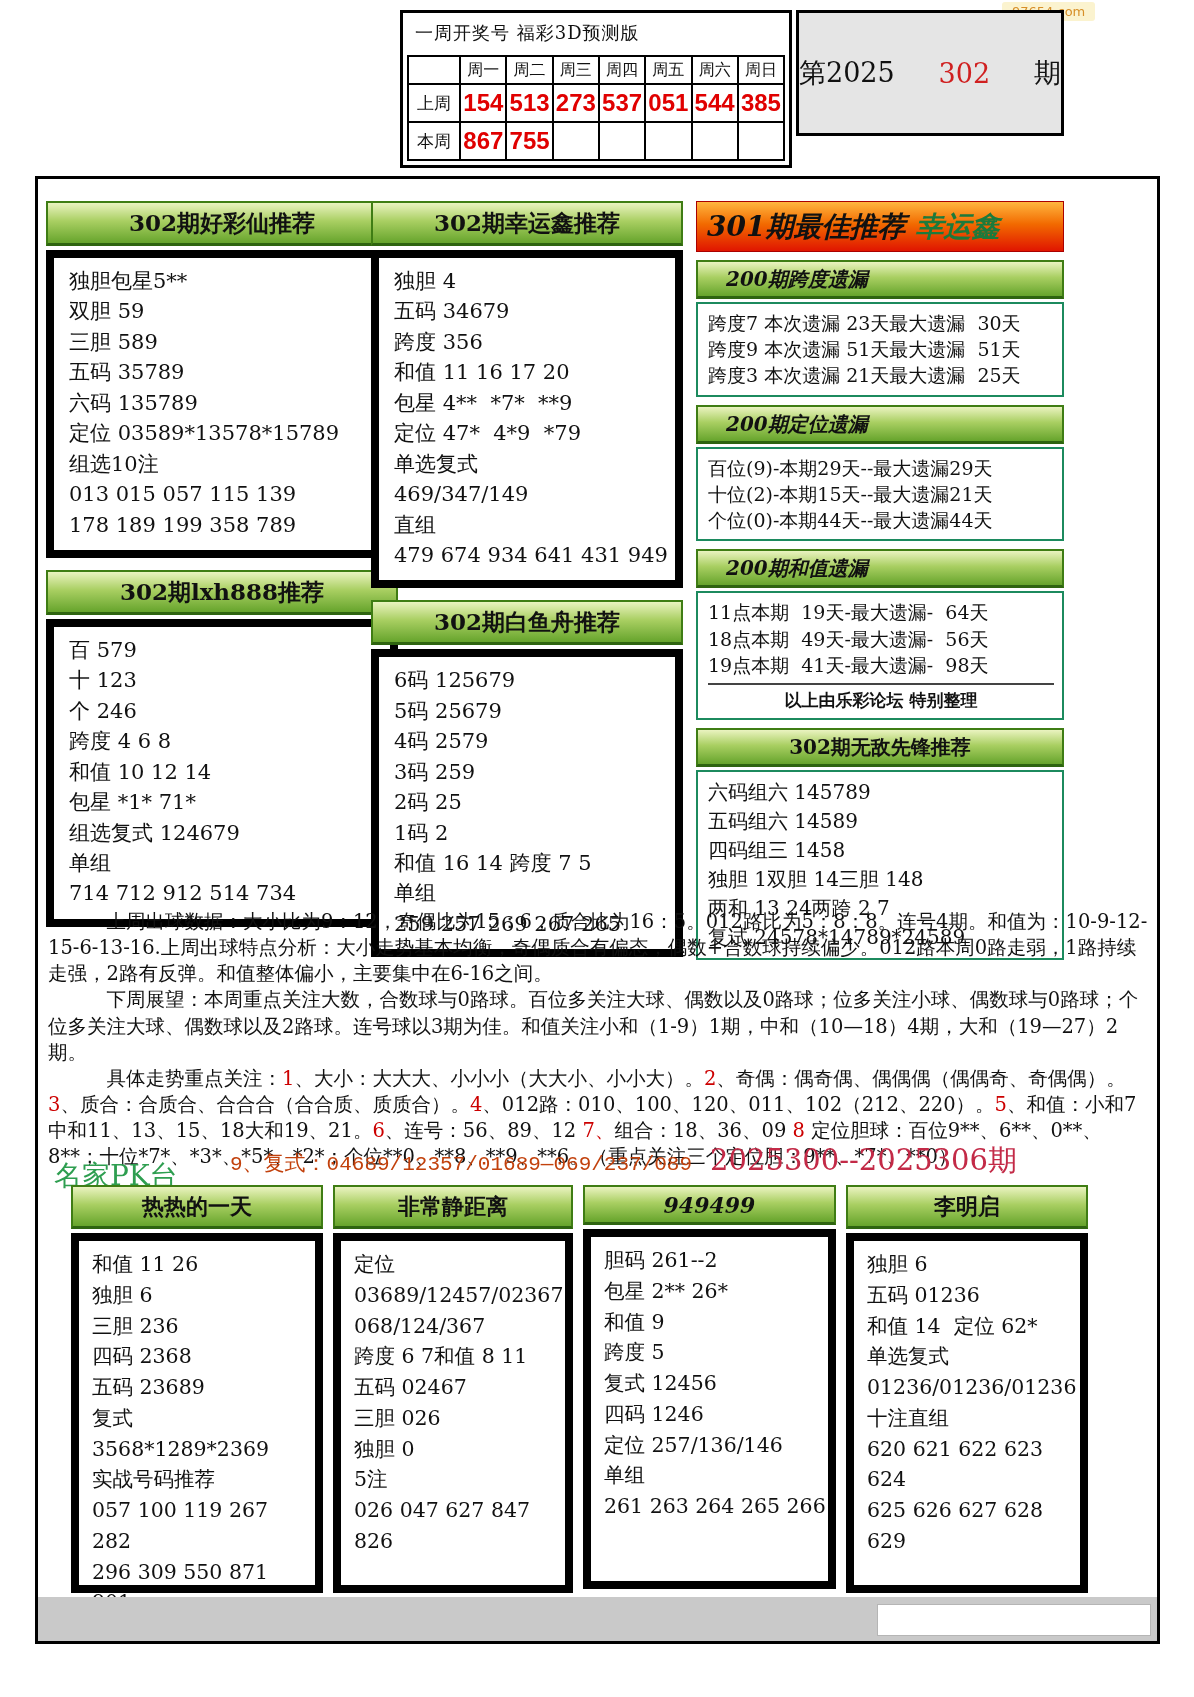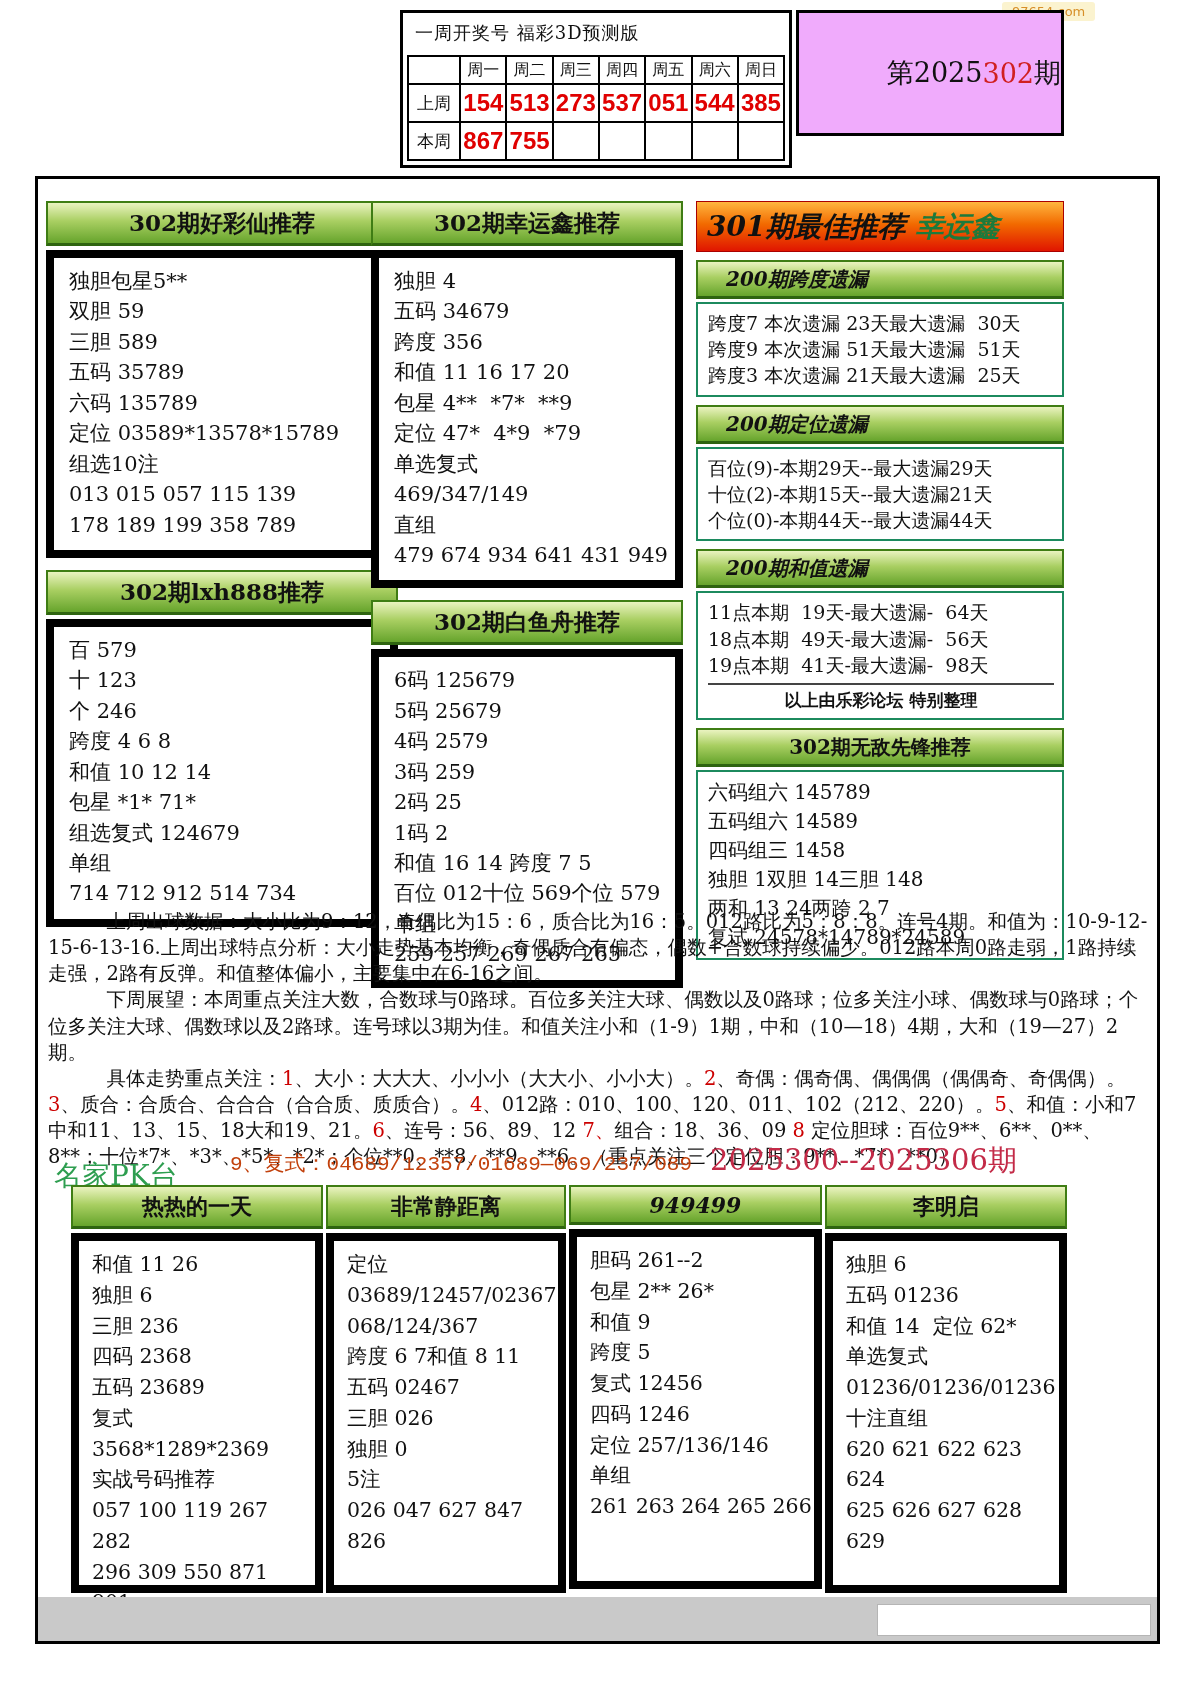--- a/index.html
+++ b/index.html
@@ -7,21 +7,21 @@
         font-family:"DejaVu Serif",serif;color:#111;}
   
   .week-box{position:absolute;left:400px;top:10px;width:386px;border:3px solid #000;background:#fff;}
   .week-title{font-size:18px;padding:8px 4px 6px 12px;letter-spacing:1px;}
   table.week{border-collapse:collapse;width:98%;margin:4px auto 4px;}
   table.week td{border:2px solid #000;text-align:center;padding:1px 0;}
   td.dayhdr{font-size:16px;height:24px;width:45px;}
   td.rowlbl{font-size:17px;width:56px;}
   td.num{font-family:"Liberation Sans",sans-serif;font-weight:bold;color:#e00000;font-size:24px;height:34px;}
   .issue-box{position:absolute;left:796px;top:10px;width:262px;height:120px;border:3px solid #000;
-             display:flex;align-items:center;justify-content:flex-end;font-size:27px;background:#f0abfc;}
+             display:flex;align-items:center;justify-content:space-between;font-size:27px;background:#e5e5e5;}
   .issue-box .hl{color:#d02020;}
   .watermark{position:absolute;left:1002px;top:2px;background:#fbf3cf;color:#d78f28;
              font-family:"DejaVu Sans",sans-serif;font-size:13px;padding:2px 10px;border-radius:3px;}
   
   .main-box{position:absolute;left:35px;top:176px;width:1119px;height:1462px;border:3px solid #000;background:#fff;}
   .col{position:absolute;top:22px;}
   .col1{left:8px;width:352px;}
   .col2{left:333px;width:312px;}
   .col3{left:658px;width:368px;}
   .g-panel{margin-bottom:12px;}
@@ -46,21 +46,21 @@
              font-family:"DejaVu Sans",sans-serif;font-weight:bold;font-size:17px;}
   
   .analysis{position:absolute;left:10px;top:730px;width:1100px;font-size:19.5px;line-height:1.34;}
   .analysis p{margin:0;text-indent:3em;}
   
   .tail-row{position:absolute;left:0;top:962px;width:100%;height:64px;}
   .pk-heading{position:absolute;left:16px;top:16px;font-size:28px;color:#2e9e50;}
   .fushi-line{position:absolute;left:192px;top:8px;color:#cc0000;font-size:21px;}
   .range-label{position:absolute;right:140px;top:0;color:#c32a47;font-size:29px;}
   
-  .pk-row{position:absolute;left:7px;top:1006px;display:flex;gap:3px;padding-left:26px;}
+  .pk-row{position:absolute;left:7px;top:1006px;display:flex;gap:10px;padding-left:26px;}
   .pk-panel .g-head{font-size:22px;}
   .pk-panel .g-body{height:328px;font-size:20.5px;line-height:1.5;padding:8px 2px 8px 13px;}
   .pk-w1{width:252px;}.pk-w2{width:240px;}.pk-w3{width:253px;}.pk-w4{width:242px;}
   .pk-panel.italic-title .g-head{font-style:italic;}
   
   .gray-bar{position:absolute;left:0;right:0;bottom:0;height:44px;background:#c9c9c9;}
   .white-box{position:absolute;right:6px;top:7px;width:272px;height:30px;background:#fff;border:1px solid #b5b5b5;}
 </style>
 </head>
 <body>
@@ -165,21 +165,20 @@
       <div class="g-panel">
         <div class="g-head">302期白鱼舟推荐</div>
         <div class="g-body">
             <div class="tline">6码 125679</div>
             <div class="tline">5码 25679</div>
             <div class="tline">4码 2579</div>
             <div class="tline">3码 259</div>
             <div class="tline">2码 25</div>
             <div class="tline">1码 2</div>
             <div class="tline">和值 16 14 跨度 7 5</div>
-            <div class="tline">百位 012十位 569个位 579</div>
             <div class="tline">单组</div>
             <div class="tline">259 257 269 267 265</div>
           </div>
       </div>
     </div>
 
     <div class="col col3">
       <div class="banner">
         <span>301期最佳推荐</span><span class="name">幸运鑫</span>
       </div>

